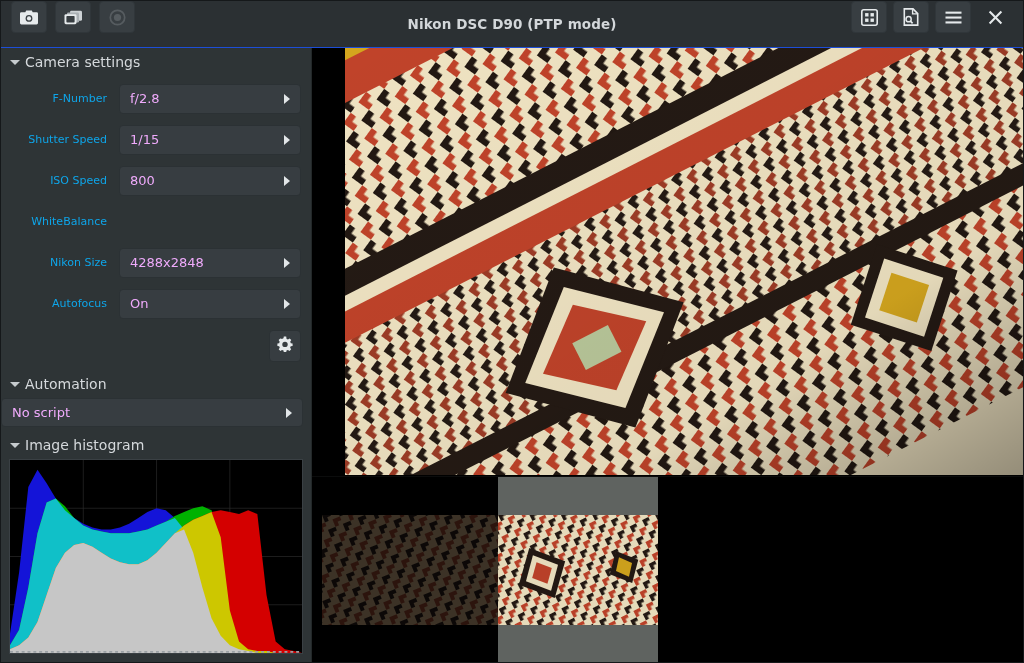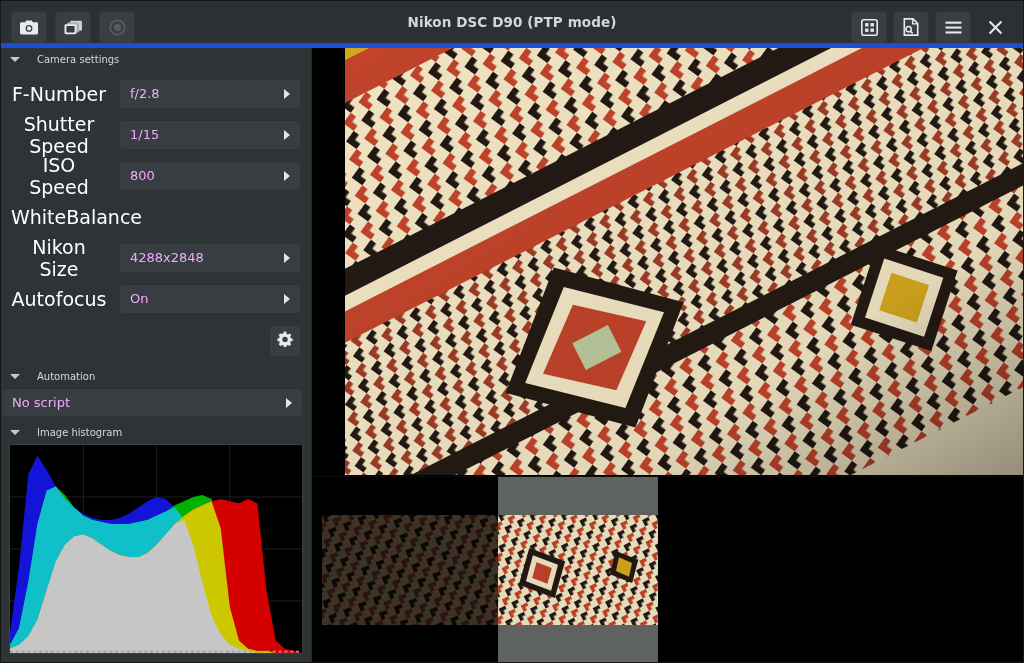--- a/index.html
+++ b/index.html
@@ -15,22 +15,22 @@
     background: #2e3436;
     border: 1px solid #15181a;
     display: flex; flex-direction: column;
   }
 
   
   #titlebar {
     position: relative;
     height: 47px; min-height: 47px;
     background: #2b3033;
-    border-bottom: 5px solid #1d4ed8;
-    display: flex; align-items: flex-end;
+    border-bottom: 1px solid #1d4ed8;
+    display: flex; align-items: flex-start;
     padding: 0 10px;
   }
   .tb-left, .tb-right { display: flex; align-items: center; gap: 8px; z-index: 2; }
   .tb-right { margin-left: auto; gap: 6px; }
   .tbtn {
     width: 36px; height: 32px;
     background: #383e42;
     border: 1px solid #30363a;
     border-radius: 4px;
     display: flex; align-items: center; justify-content: center;
@@ -52,39 +52,39 @@
   #body { flex: 1; display: flex; min-height: 0; }
 
   
   #sidebar {
     width: 311px; min-width: 311px;
     background: #2e3436;
     display: flex; flex-direction: column;
     border-right: 1px solid #232829;
   }
   .section-head {
-    display: flex; align-items: center; gap: 17px;
+    display: flex; align-items: center; gap: 5px;
     padding: 6px 0 6px 9px;
-    font-size: 10px; color: #d5d9dc;
+    font-size: 14px; color: #d5d9dc;
   }
   .tri-down {
     width: 0; height: 0;
     border-left: 5px solid transparent;
     border-right: 5px solid transparent;
     border-top: 5px solid #c6cbce;
   }
   .settings-grid { padding: 2px 10px 0 10px; }
   .srow {
     display: flex; align-items: center;
     height: 41px;
   }
   .slabel {
     width: 108px; min-width: 108px;
-    text-align: center; padding-right: 12px;
-    font-size: 19px; color: #ffffff;
+    text-align: right; padding-right: 12px;
+    font-size: 11px; color: #0ea5e9;
   }
   .combo {
     flex: 1; height: 30px;
     background: #373d41;
     border: 1px solid #2b3134;
     border-radius: 4px;
     display: flex; align-items: center;
     padding: 0 8px 0 10px;
     font-size: 13px; color: #f0abfc;
     cursor: pointer;

